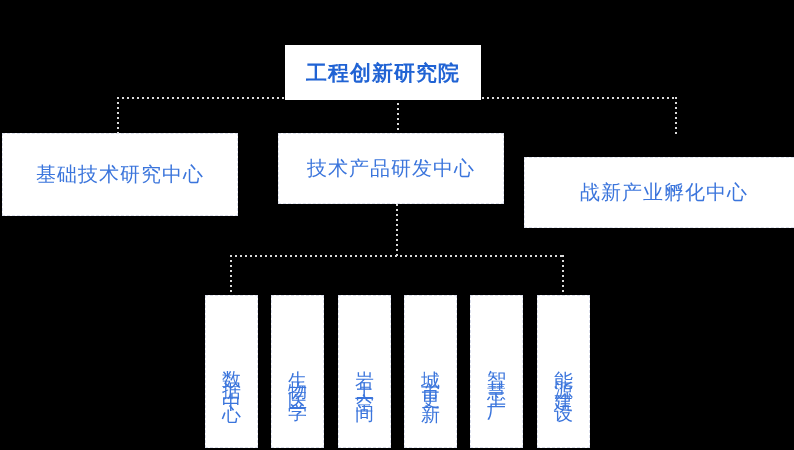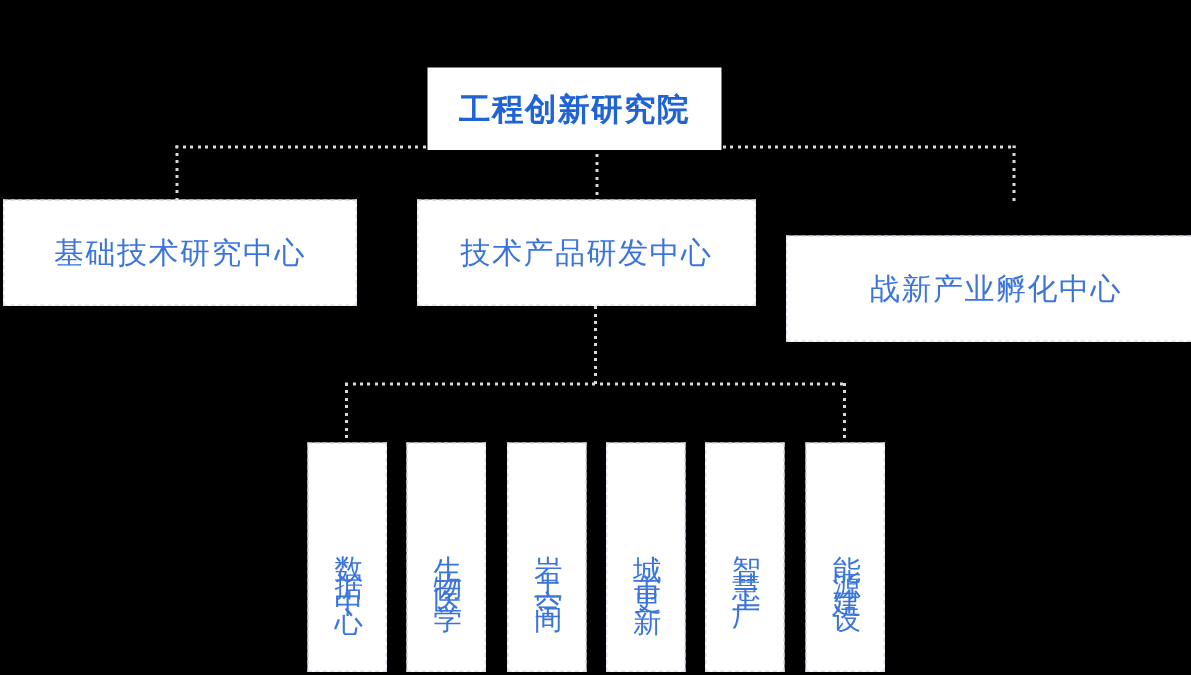--- a/index.html
+++ b/index.html
@@ -29,21 +29,21 @@
     color:#2063d4;
     font-weight:bold;
     font-size:21px;
     letter-spacing:1px;
   }
   .l2-box .lbl{
     color:#3b75dc;
     font-size:20px;
     letter-spacing:1px;
   }
-  .l2-1{left:2px;top:133px;width:236px;height:71px;}
+  .l2-1{left:2px;top:133px;width:236px;height:83px;}
   .l2-2{left:278px;top:133px;width:226px;height:71px;}
   .l2-3{left:524px;top:133px;width:280px;height:71px;margin-top:24px;}
   .v-box{top:295px;width:53px;height:153px;}
   .v-box .lbl{
     color:#3b75dc;
     font-size:19px;
     writing-mode:vertical-rl;
     text-orientation:upright;
     letter-spacing:11px;
     margin-bottom:-11px;

